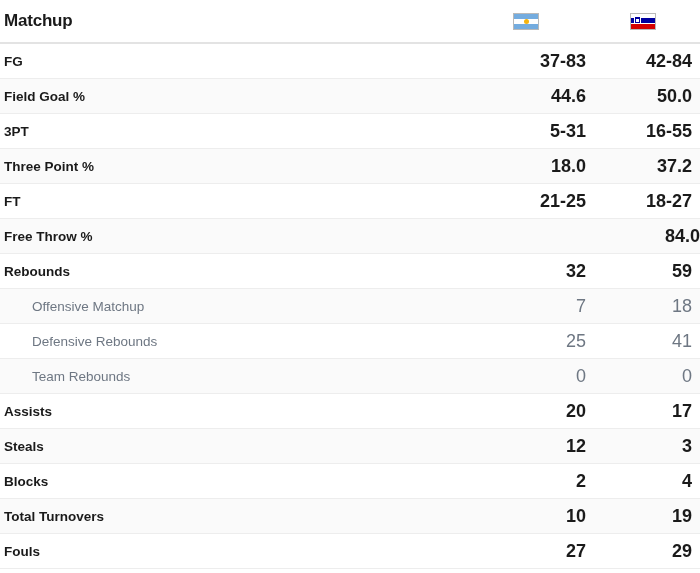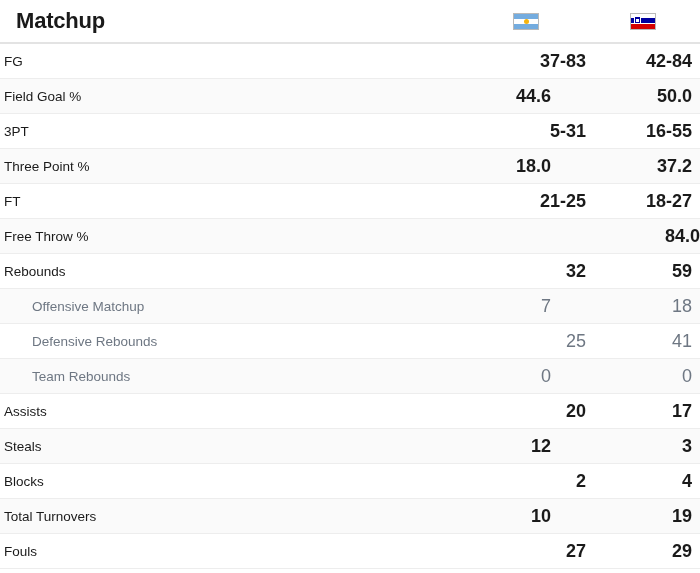--- a/index.html
+++ b/index.html
@@ -22,25 +22,25 @@
   
   .panel-header {
     position: relative;
     height: 44px;
     display: flex;
     align-items: center;
     border-bottom: 2px solid #e3e3e3;
   }
 
   .panel-title {
-    font-size: 22px;
+    font-size: 17px;
     font-weight: bold;
     color: #1a1a1a;
     letter-spacing: -0.2px;
-    padding-left: 16px;
+    padding-left: 4px;
   }
 
   .header-flags {
     position: absolute;
     right: 0;
     top: 0;
     height: 42px;
     display: flex;
     align-items: center;
   }
@@ -112,26 +112,26 @@
   
   .stats-body { width: 100%; }
 
   .stat-row {
     display: flex;
     align-items: center;
     height: 35px;
     border-bottom: 1px solid #ededed;
     background: #ffffff;
   }
-  .stat-row.alt { background: #fafafa; gap: 35px; }
+  .stat-row.alt { background: #fafafa; }
 
   .stat-label {
     flex: 1 1 auto;
     font-size: 13.5px;
-    font-weight: normal;
+    font-weight: bold;
     color: #1a1a1a;
     padding-left: 4px;
     white-space: nowrap;
     overflow: hidden;
   }
 
   .stat-value {
     flex: 0 0 auto;
     font-size: 18px;
     font-weight: bold;

